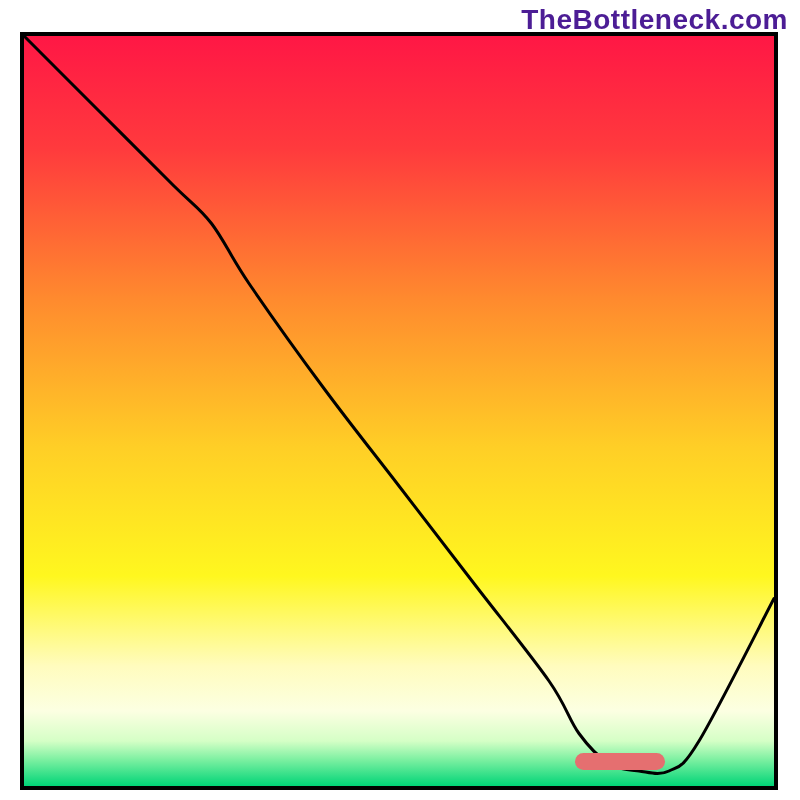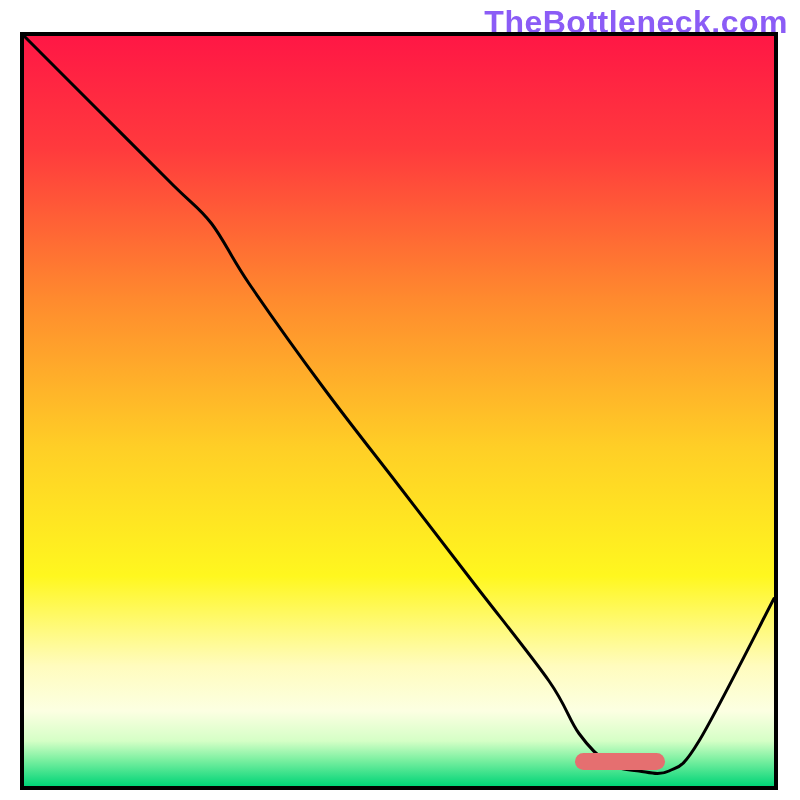--- a/index.html
+++ b/index.html
@@ -12,23 +12,23 @@
   }
   .frame {
     position: relative;
     width: 800px;
     height: 800px;
   }
   .watermark {
     position: absolute;
     top: 4px;
     right: 12px;
-    font-size: 32px;
+    font-size: 28px;
     font-weight: 600;
-    color: #8b5cf6;
+    color: #4c1d95;
     letter-spacing: 0.5px;
   }
   .plot-wrap {
     position: absolute;
     left: 20px;
     top: 32px;
     width: 758px;
     height: 758px;
     border: 4px solid #000;
     box-sizing: border-box;

